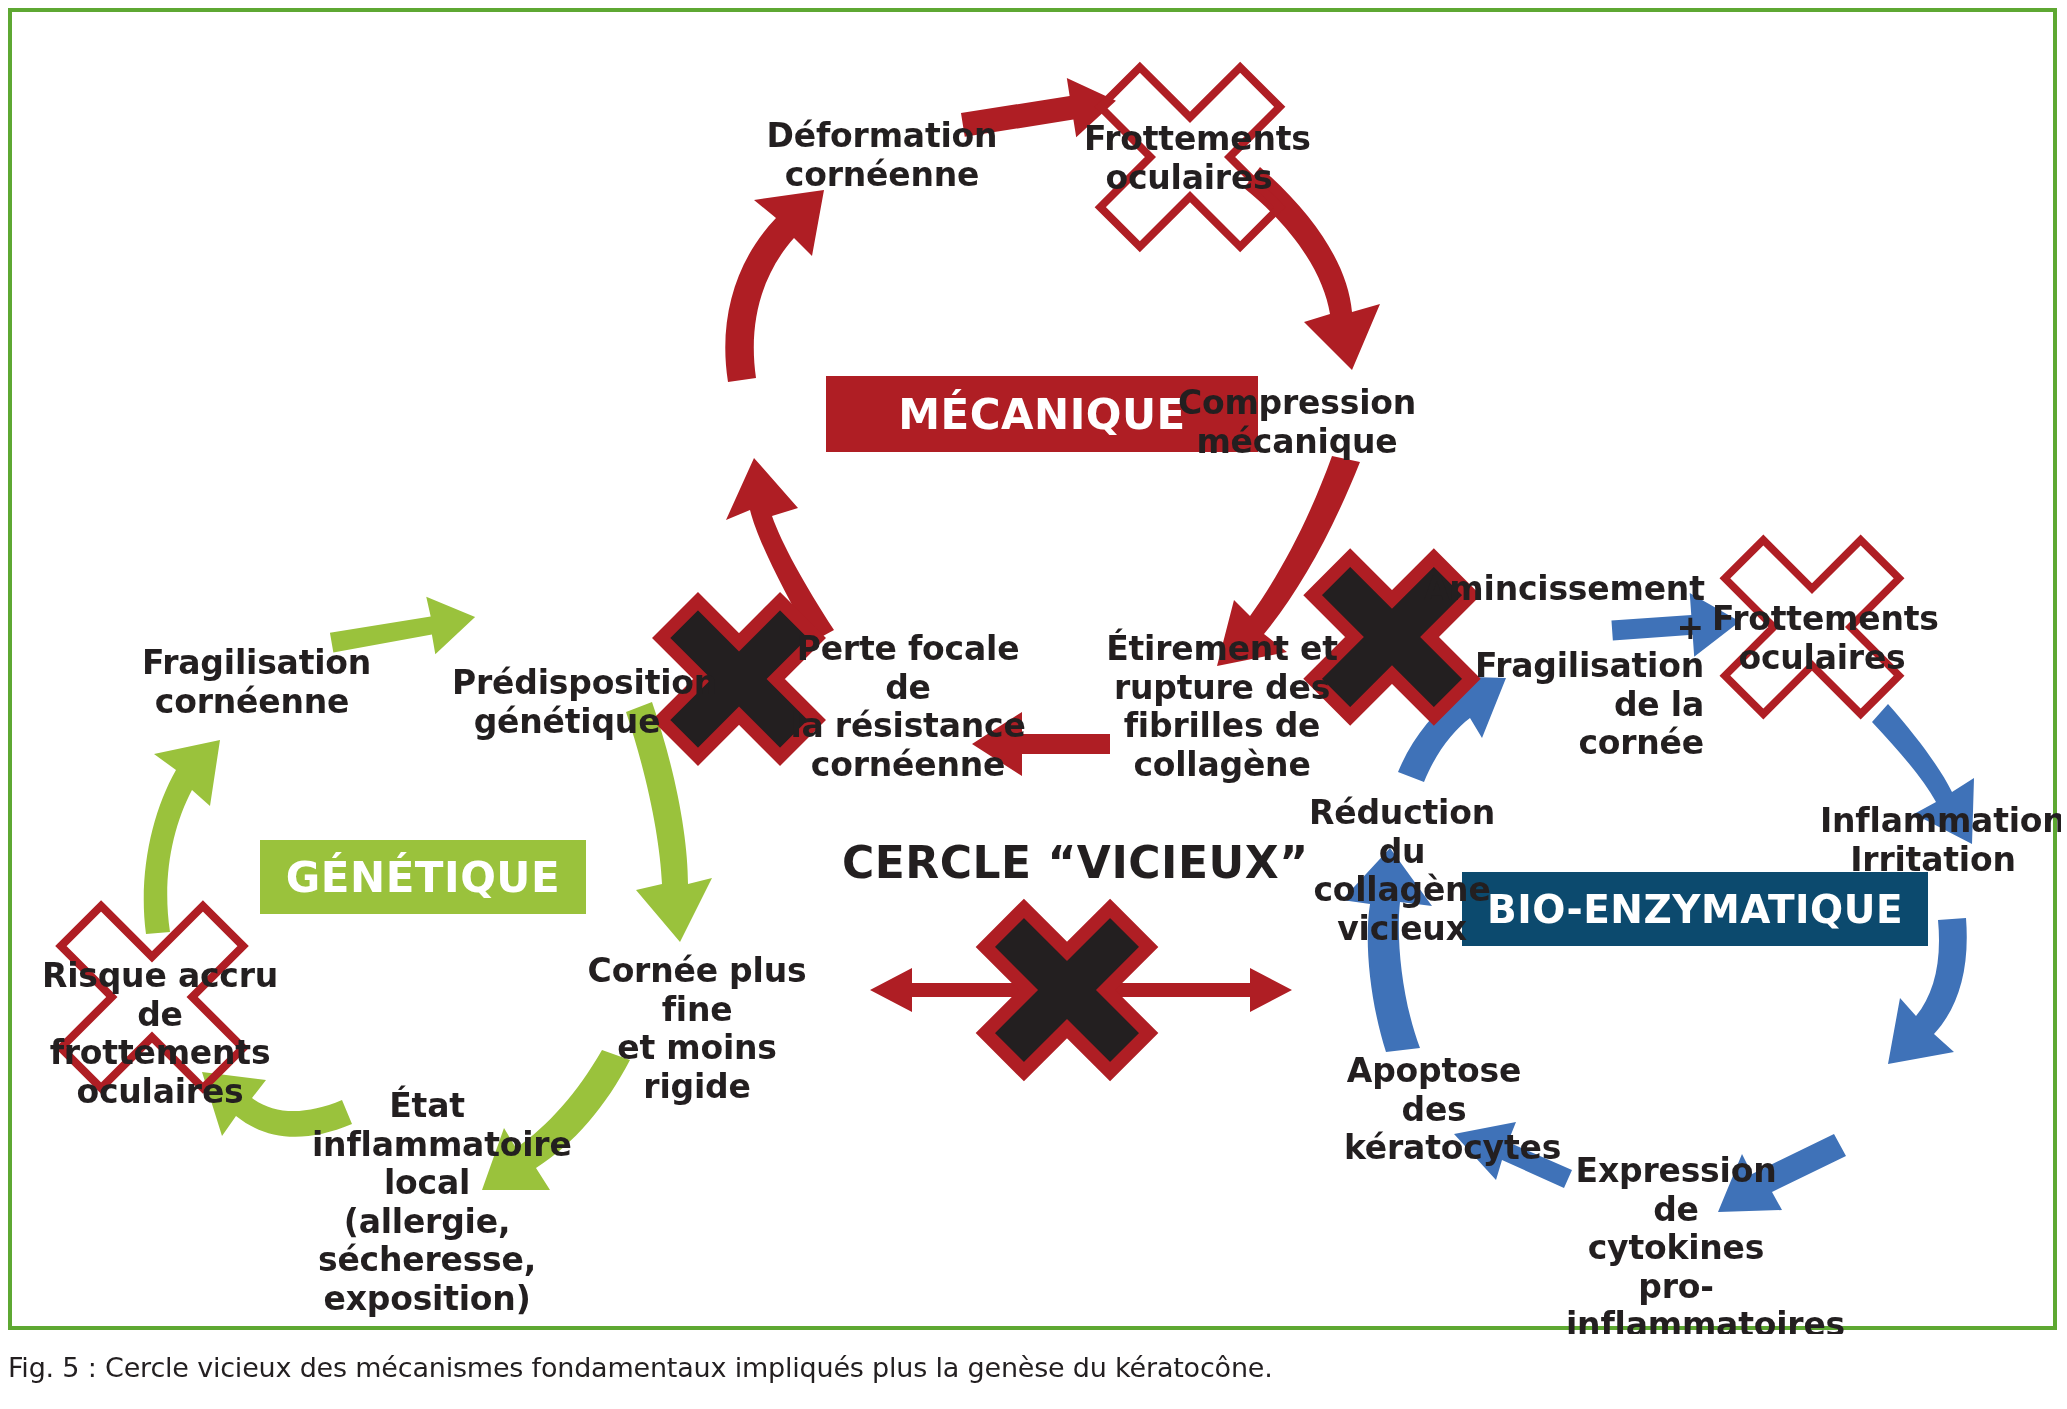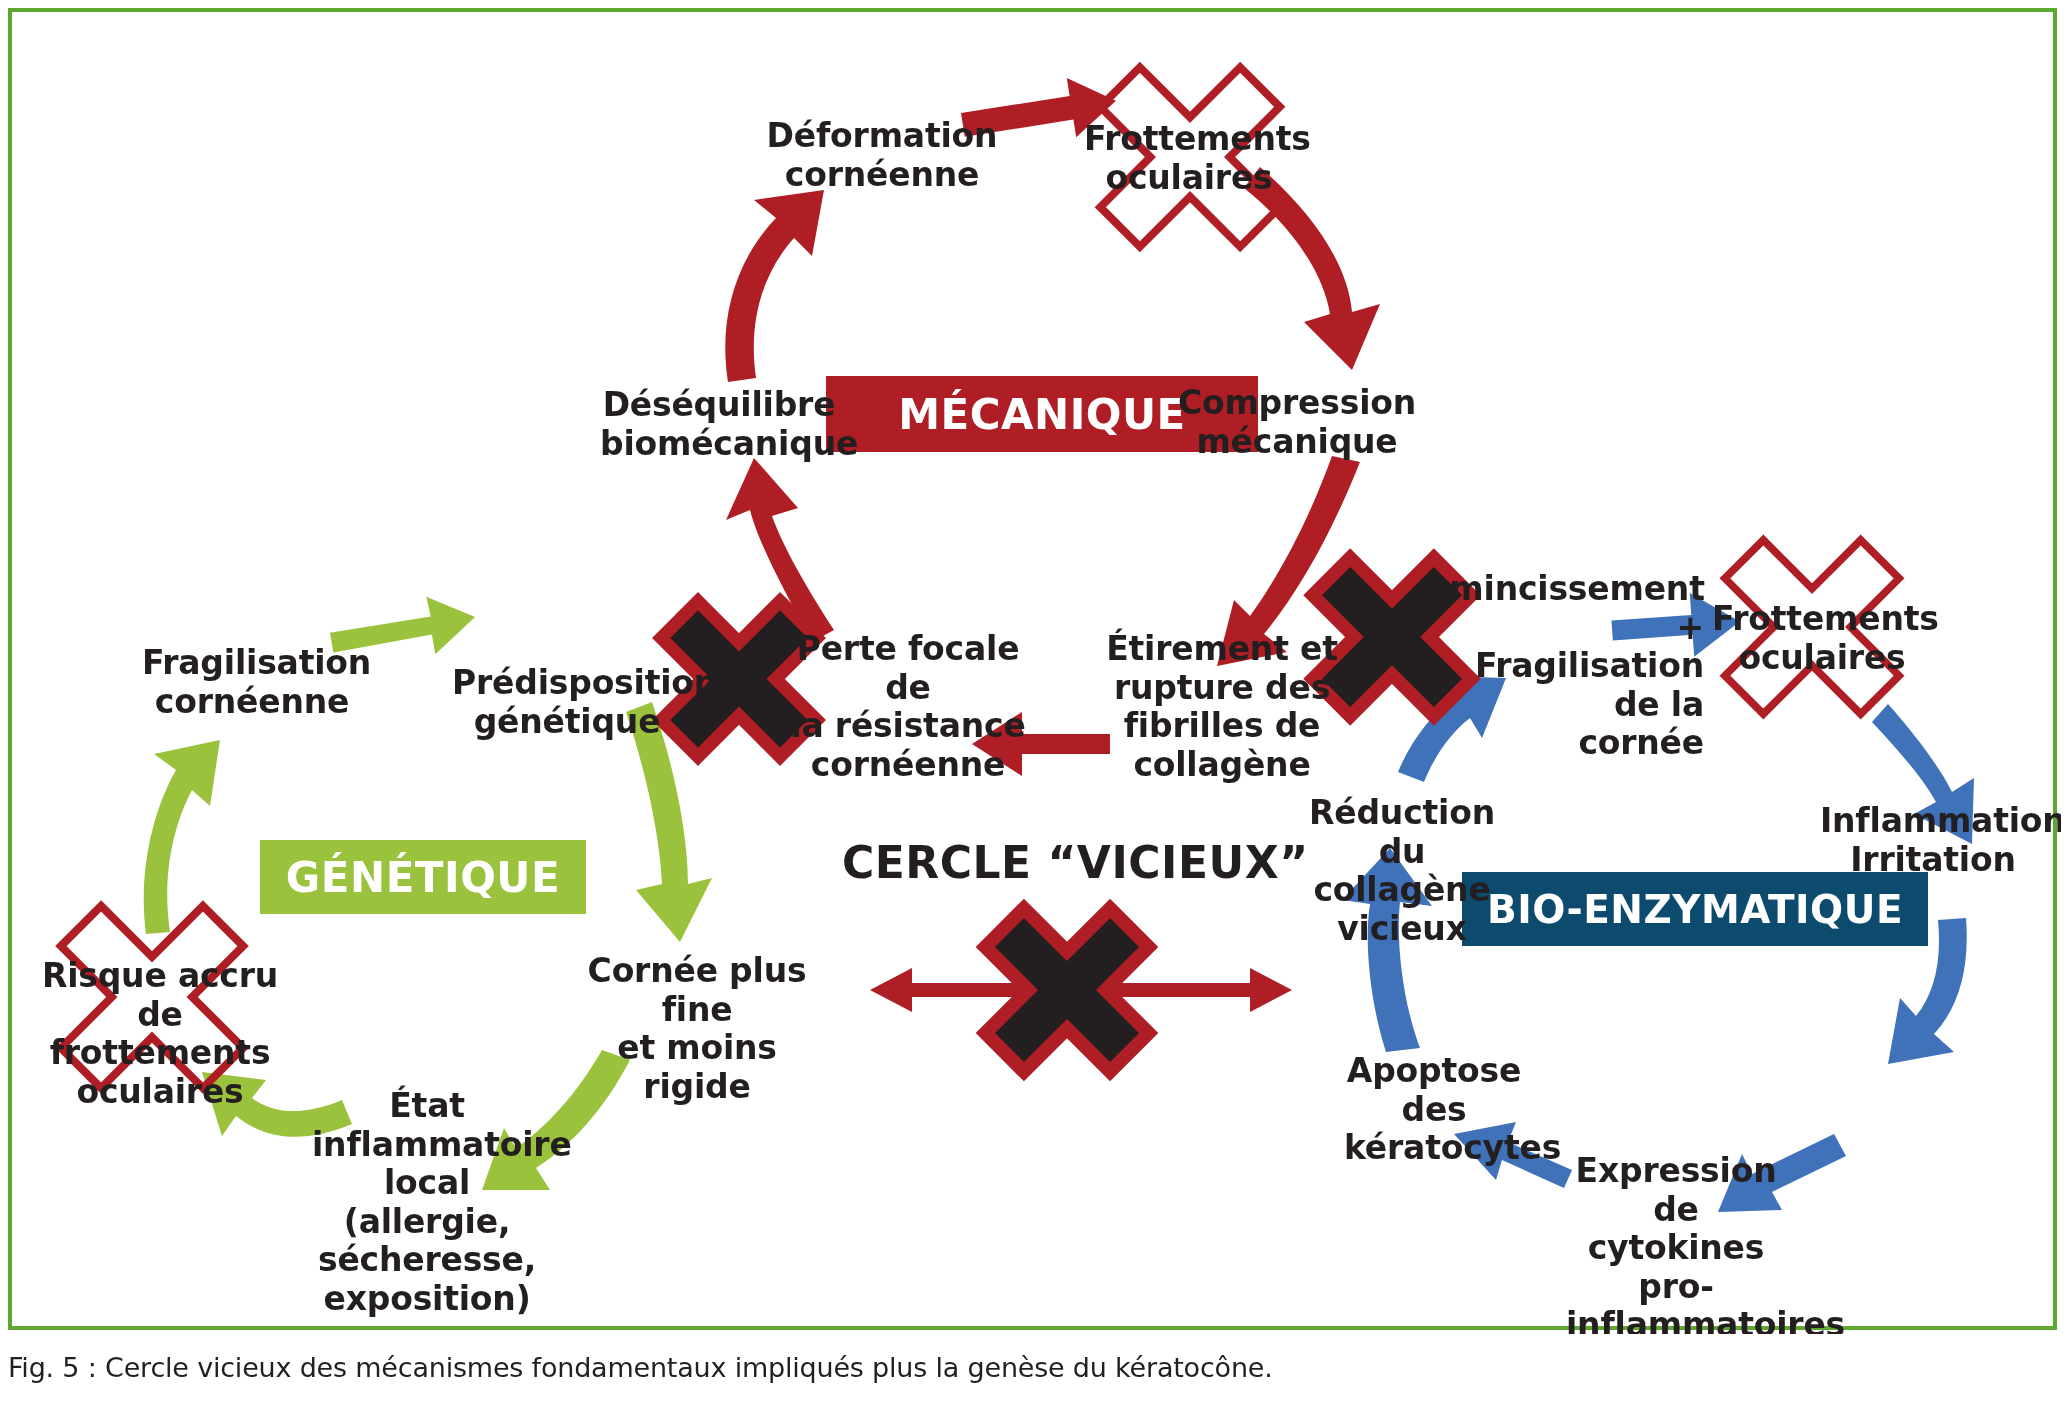--- a/index.html
+++ b/index.html
@@ -199,22 +199,20 @@
 
     <div class="node" style="left:1090px;top:618px;width:240px;">Étirement et
 rupture des
 fibrilles de
 collagène</div>
 
     <div class="node" style="left:770px;top:618px;width:252px;">Perte focale de
 la résistance
 cornéenne</div>
 
-    <div class="node" style="left:588px;top:374px;width:238px;">Déséquilibre
-biomécanique</div>
 
     <div class="node" style="left:440px;top:618px;width:230px;margin-top:34px;">Prédisposition
 génétique</div>
 
     <div class="node" style="left:560px;top:940px;width:250px;">Cornée plus fine
 et moins rigide</div>
 
     <div class="node" style="left:300px;top:1075px;width:230px;">État
 inflammatoire
 local (allergie,

